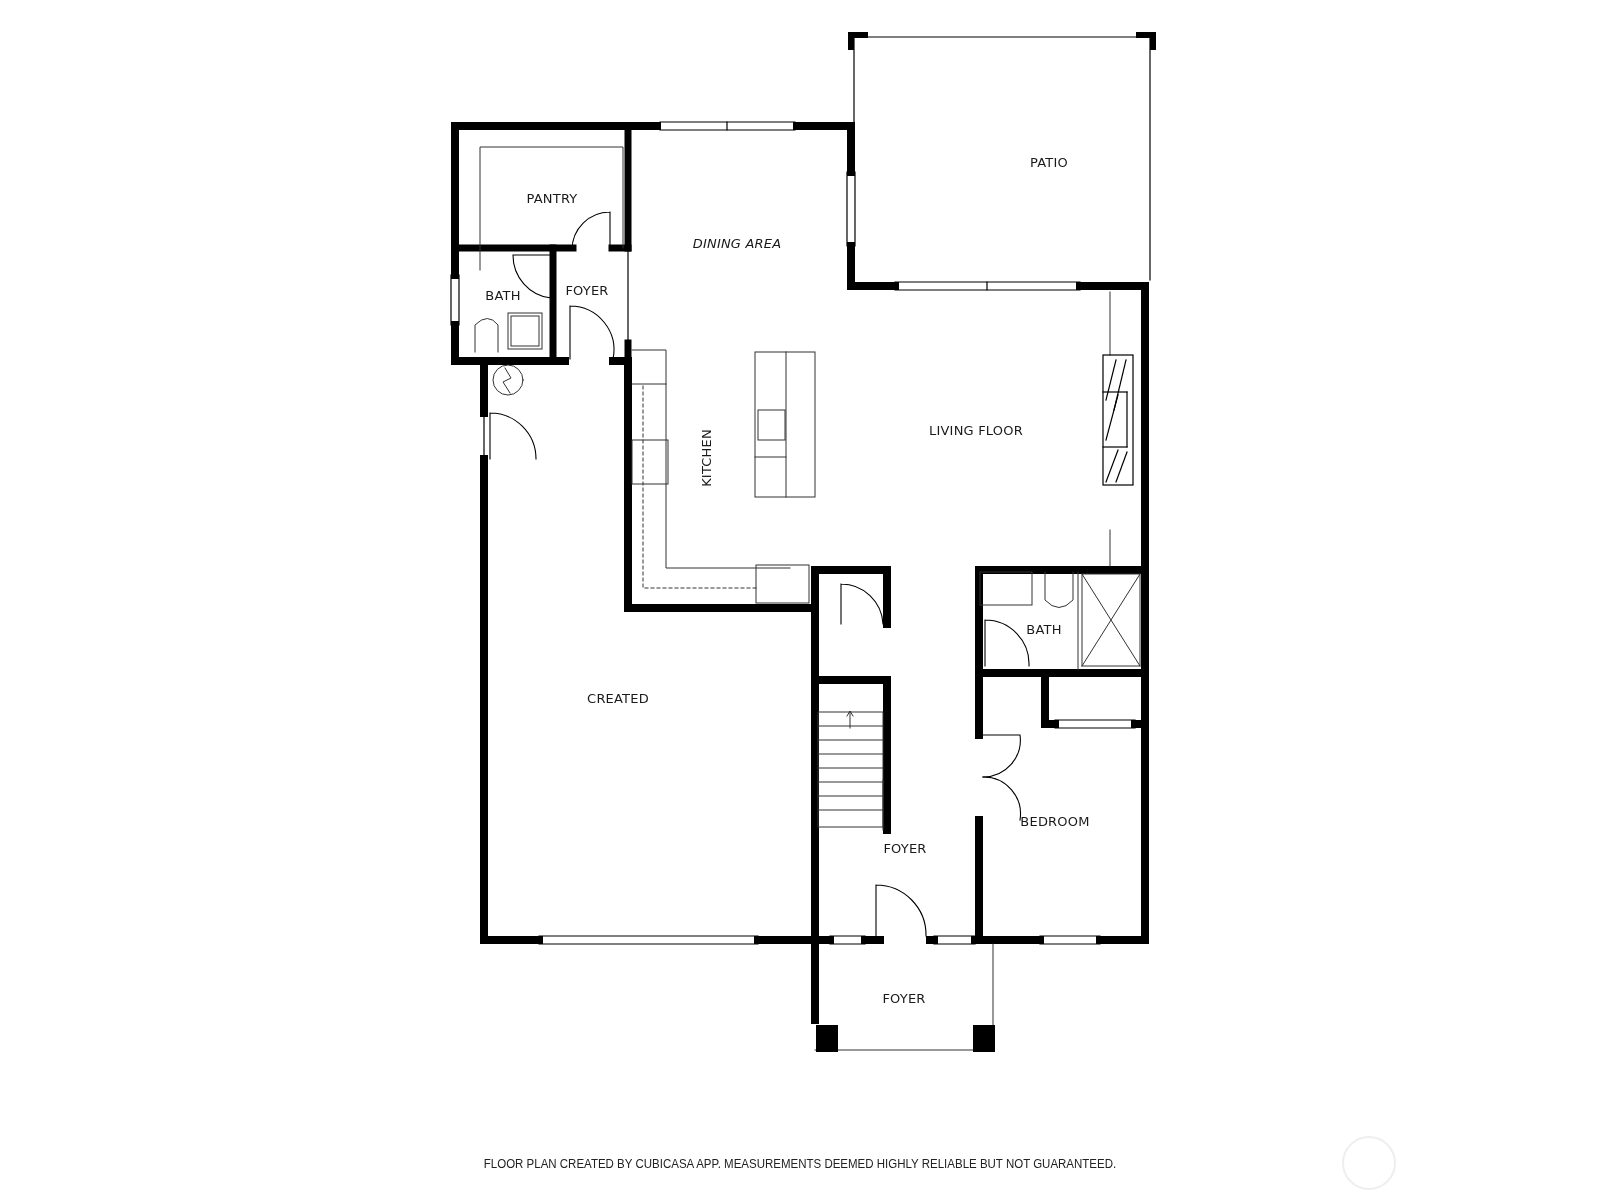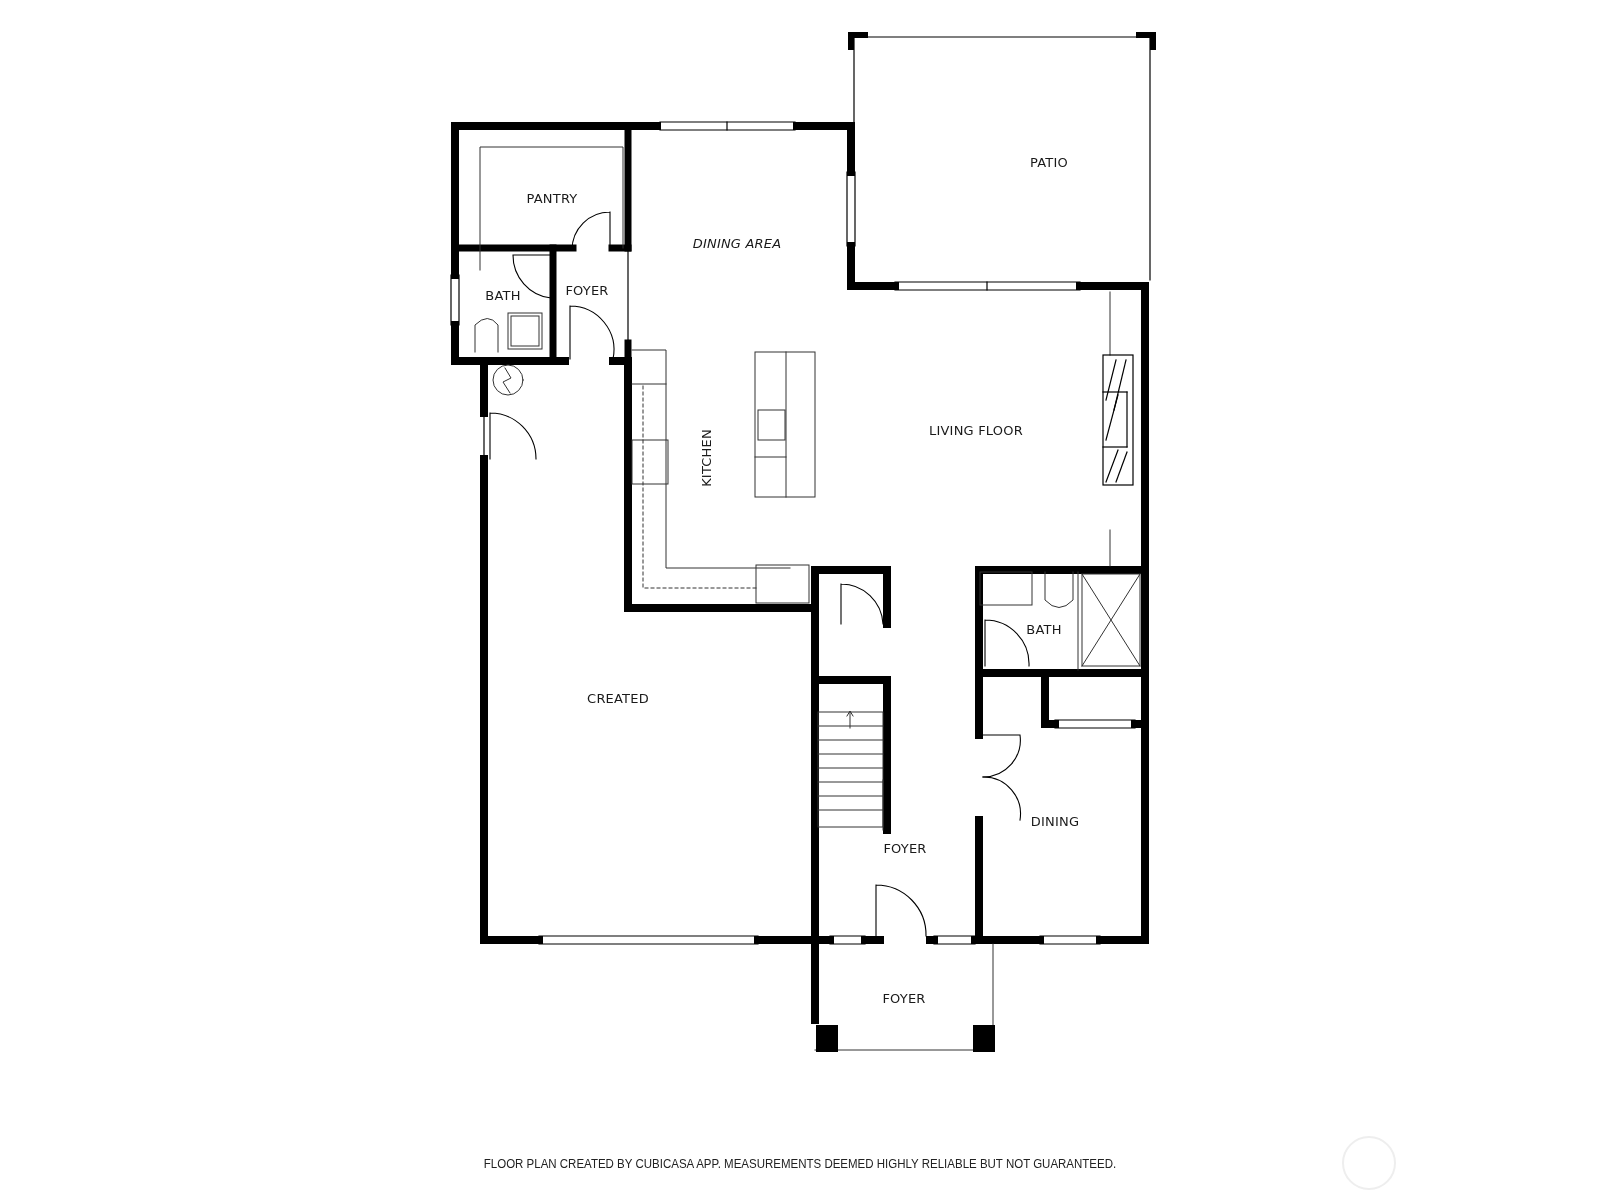--- a/index.html
+++ b/index.html
@@ -188,19 +188,19 @@
 <div id="labels">
   <div class="room-label" style="left:1002px;top:162px;margin-left:47px;">PATIO</div>
   <div class="room-label" style="left:552px;top:198px;">PANTRY</div>
   <div class="room-label" style="left:737px;top:243px;font-style:italic;">DINING AREA</div>
   <div class="room-label" style="left:503px;top:295px;">BATH</div>
   <div class="room-label" style="left:587px;top:290px;">FOYER</div>
   <div class="room-label" style="left:976px;top:430px;">LIVING FLOOR</div>
   <div class="room-label vertical" style="left:706px;top:458px;">KITCHEN</div>
   <div class="room-label" style="left:1044px;top:629px;">BATH</div>
   <div class="room-label" style="left:618px;top:698px;">CREATED</div>
-  <div class="room-label" style="left:1055px;top:821px;">DINING</div>
+  <div class="room-label" style="left:1055px;top:821px;">BEDROOM</div>
   <div class="room-label" style="left:905px;top:848px;">FOYER</div>
   <div class="room-label" style="left:904px;top:998px;">FOYER</div>
 </div>
 
 <div class="footer">FLOOR PLAN CREATED BY CUBICASA APP. MEASUREMENTS DEEMED HIGHLY RELIABLE BUT NOT GUARANTEED.</div>
 <div class="watermark"></div>
 
 </body></html>

